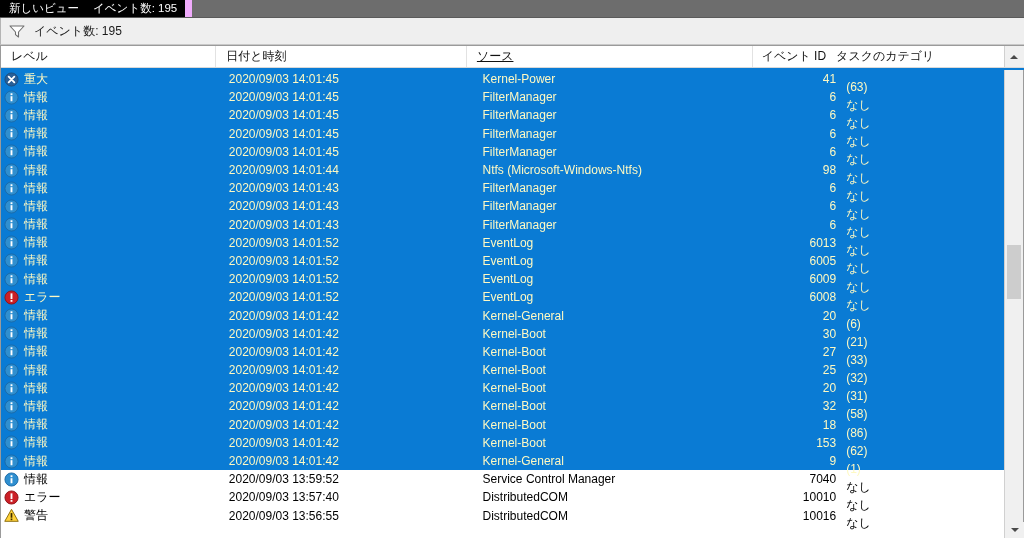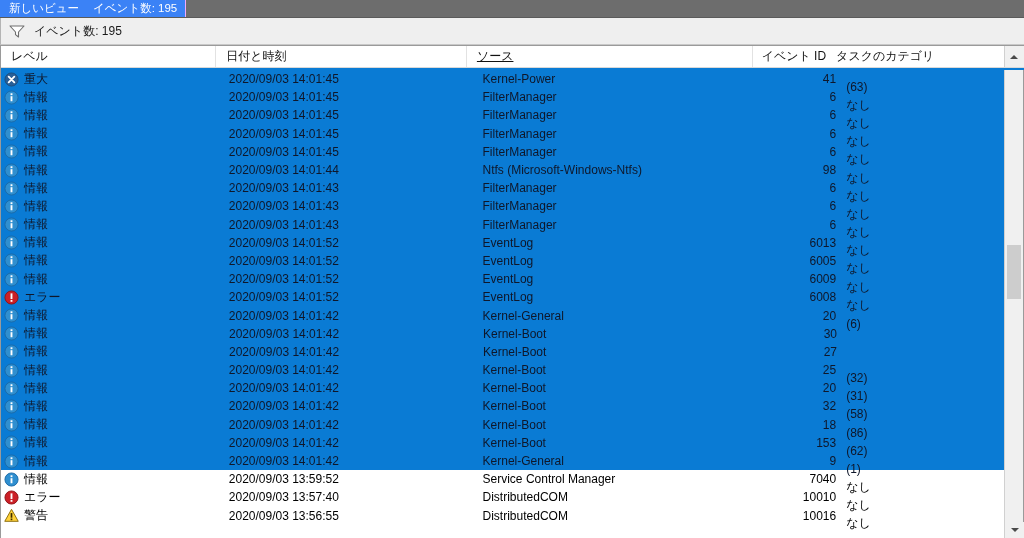--- a/index.html
+++ b/index.html
@@ -24,25 +24,25 @@
     background: #6d6d6d;
     display: flex;
     align-items: stretch;
     border-bottom: 1px solid #5a5a5a;
     box-sizing: border-box;
   }
   .tab {
     display: flex;
     align-items: center;
     padding: 0 8px 0 9px;
-    background: #3b82f6;
+    background: #000000;
     color: #ffffff;
     font-size: 11.5px;
     white-space: nowrap;
-    border-right: 1px solid #f0abfc;
+    border-right: 7px solid #f0abfc;
     gap: 14px;
   }
   .tab-title { font-weight: normal; }
   .tab-count { font-weight: normal; }
 
   
   .filterbar {
     height: 27px;
     background: #efefef;
     border-bottom: 1px solid #c8c8c8;
@@ -148,21 +148,21 @@
   .row {
     height: 18.2px;
     display: flex;
     align-items: center;
     box-sizing: border-box;
     white-space: nowrap;
     font-size: 12px;
   }
   .row.selected {
     background: #0a7bd4;
-    color: #0f172a;
+    color: #fef9c3;
   }
   .row:not(.selected) { color: #000000; }
 
   .cell {
     box-sizing: border-box;
     overflow: hidden;
     white-space: nowrap;
     display: flex;
     align-items: center;
   }
@@ -460,33 +460,35 @@
             <svg class="lvl-icon" viewBox="0 0 16 16">
               <circle cx="8" cy="8" r="7" fill="#2f8fd0" stroke="#1b6aa8" stroke-width="1"></circle>
               <rect x="7" y="6.6" width="2" height="5.4" fill="#ffffff"></rect>
               <rect x="7" y="3.5" width="2" height="2" fill="#ffffff"></rect>
             </svg>
             <span>情報</span>
           </div>
           <div class="cell c-date">2020/09/03 14:01:42</div>
           <div class="cell c-source">Kernel-Boot</div>
           <div class="cell c-eid">30</div>
+          <div class="cell c-task">(21)</div>
         </div>
         <div class="row selected">
           <div class="cell c-level">
             <svg class="lvl-icon" viewBox="0 0 16 16">
               <circle cx="8" cy="8" r="7" fill="#2f8fd0" stroke="#1b6aa8" stroke-width="1"></circle>
               <rect x="7" y="6.6" width="2" height="5.4" fill="#ffffff"></rect>
               <rect x="7" y="3.5" width="2" height="2" fill="#ffffff"></rect>
             </svg>
             <span>情報</span>
           </div>
           <div class="cell c-date">2020/09/03 14:01:42</div>
           <div class="cell c-source">Kernel-Boot</div>
           <div class="cell c-eid">27</div>
+          <div class="cell c-task">(33)</div>
         </div>
         <div class="row selected">
           <div class="cell c-level">
             <svg class="lvl-icon" viewBox="0 0 16 16">
               <circle cx="8" cy="8" r="7" fill="#2f8fd0" stroke="#1b6aa8" stroke-width="1"></circle>
               <rect x="7" y="6.6" width="2" height="5.4" fill="#ffffff"></rect>
               <rect x="7" y="3.5" width="2" height="2" fill="#ffffff"></rect>
             </svg>
             <span>情報</span>
           </div>

